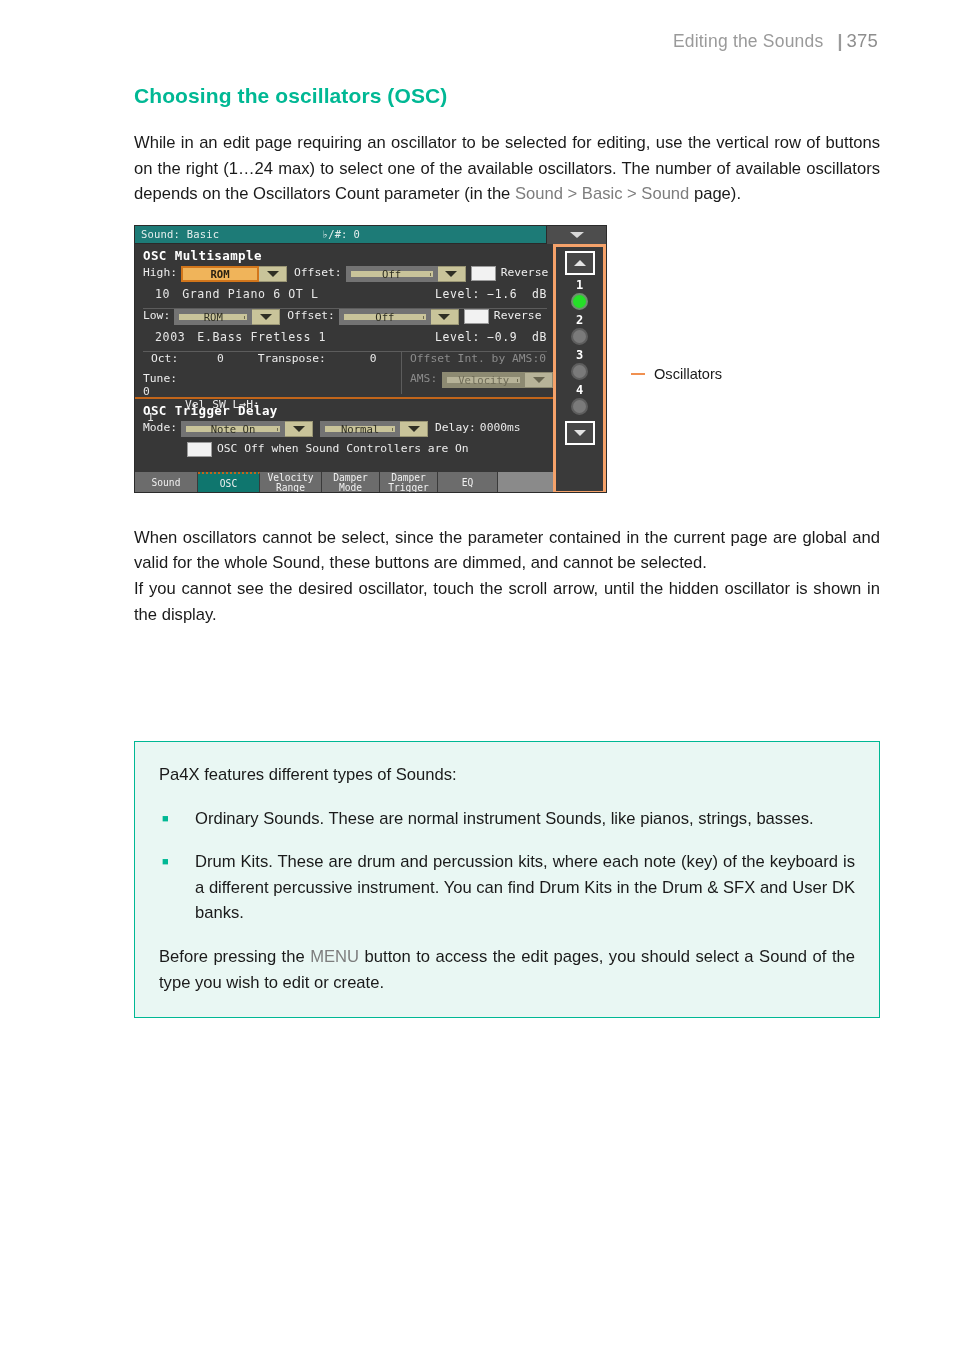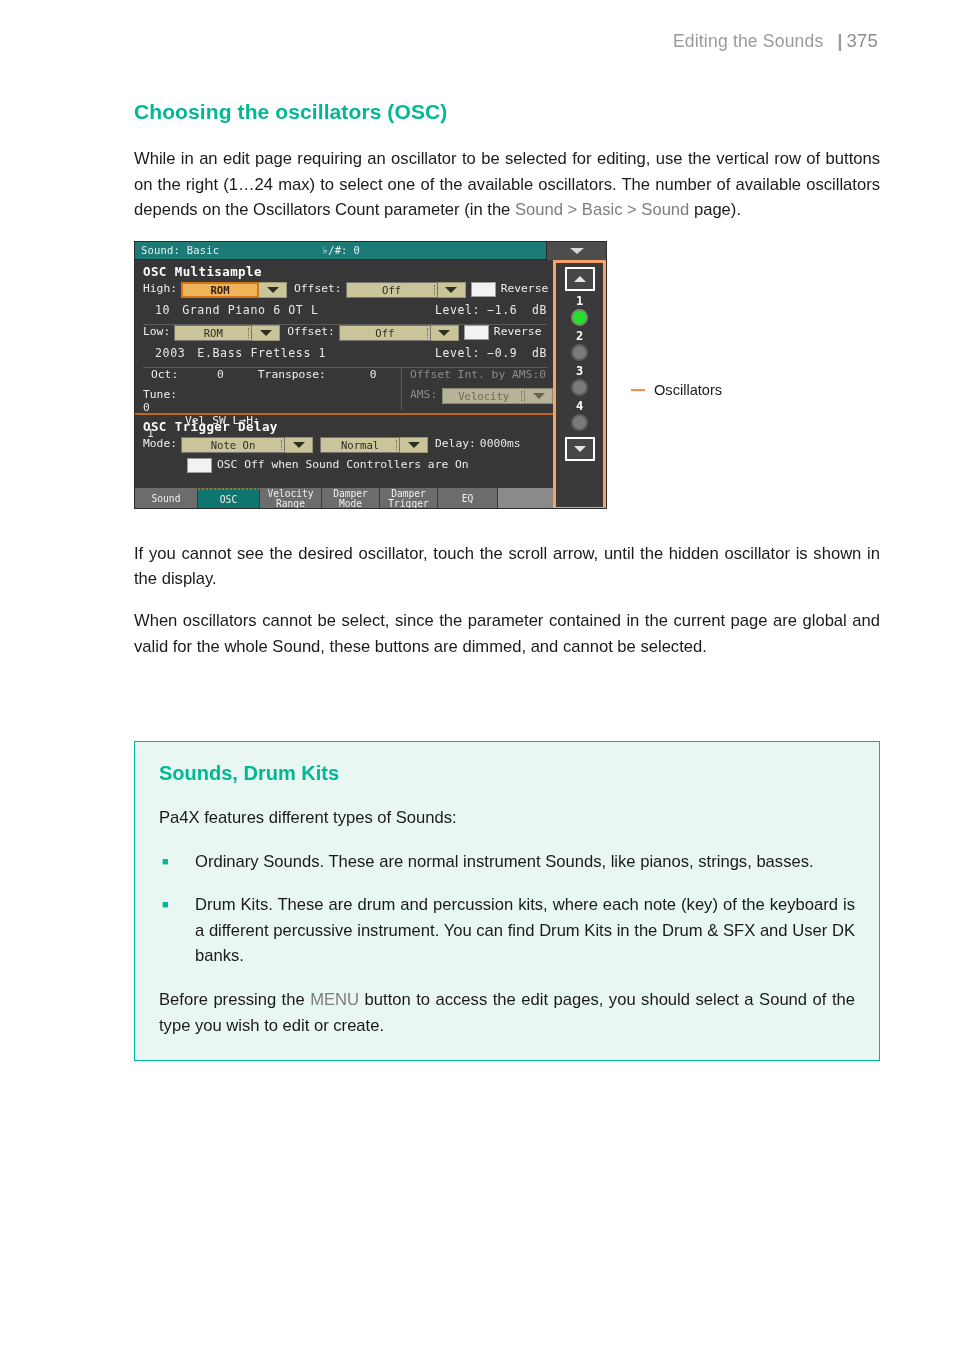--- a/index.html
+++ b/index.html
@@ -34,21 +34,21 @@
   .page-header .folio-num {
     color: #8e8e8e;
     font-weight: 400;
     font-size: 18.5px;
   }
 
   
   .content {
     position: absolute;
     left: 134px;
-    top: 100px;
+    top: 84px;
     width: 746px;
   }
 
   h2.section-title {
     font-size: 21px;
     font-weight: 700;
     color: #00b894;
     margin: 0 0 22px 0;
     letter-spacing: 0.1px;
   }
@@ -168,21 +168,21 @@
   .lbl.dim { color: #8b8b8b; }
 
   .field {
     background: #c9c49a;
     color: #2e2e22;
     font-size: 10.6px;
     height: 16px;
     display: flex;
     align-items: center;
     justify-content: center;
-    border: 1px solid #737373;
+    border: 5px solid #737373;
     position: relative;
   }
   .field.sel {
     background: #f0b45a;
     border: 2px solid #d2761b;
     color: #2b2212;
     font-weight: 700;
   }
   .field.dim {
     background: #b7b398;
@@ -563,27 +563,26 @@
         </div>
       </div>
     </div>
 
     <div class="callout">
       <span class="leader"></span>
       <span class="ctext">Oscillators</span>
     </div>
   </div>
 
+  <p class="body-text last">When oscillators cannot be select, since the parameter contained in the current page are global and valid for the whole Sound, these buttons are dimmed, and cannot be selected.</p>
+
   <p class="body-text">If you cannot see the desired oscillator, touch the scroll arrow, until the hidden oscillator is shown in the display.</p>
-
-  <p class="body-text last">When oscillators cannot be select, since the parameter contained in the current page are global and valid for the whole Sound, these buttons are dimmed, and cannot be selected.</p>
 </div>
 
 <div class="tipbox">
-  <h3>Sounds, Drum Kits</h3>
 
   <p>Pa4X features different types of Sounds:</p>
 
   <div class="bullet-row">
     <span class="bullet-mark">■</span>
     <span class="bullet-text">Ordinary Sounds. These are normal instrument Sounds, like pianos, strings, basses.</span>
   </div>
 
   <div class="bullet-row">
     <span class="bullet-mark">■</span>

